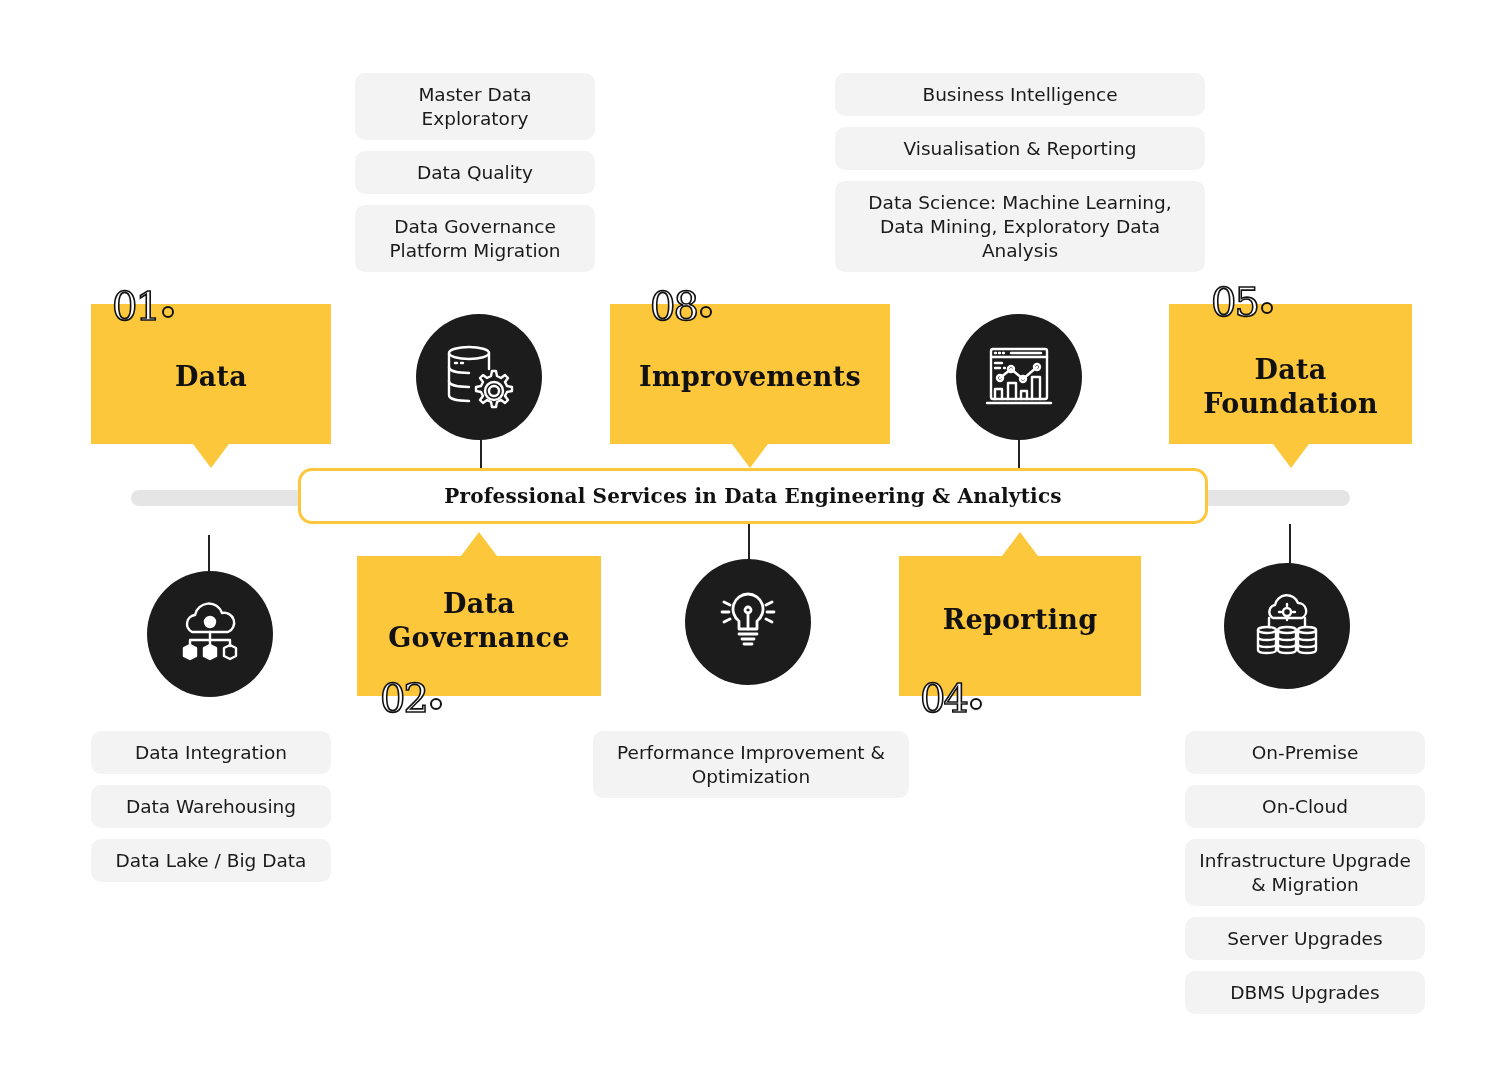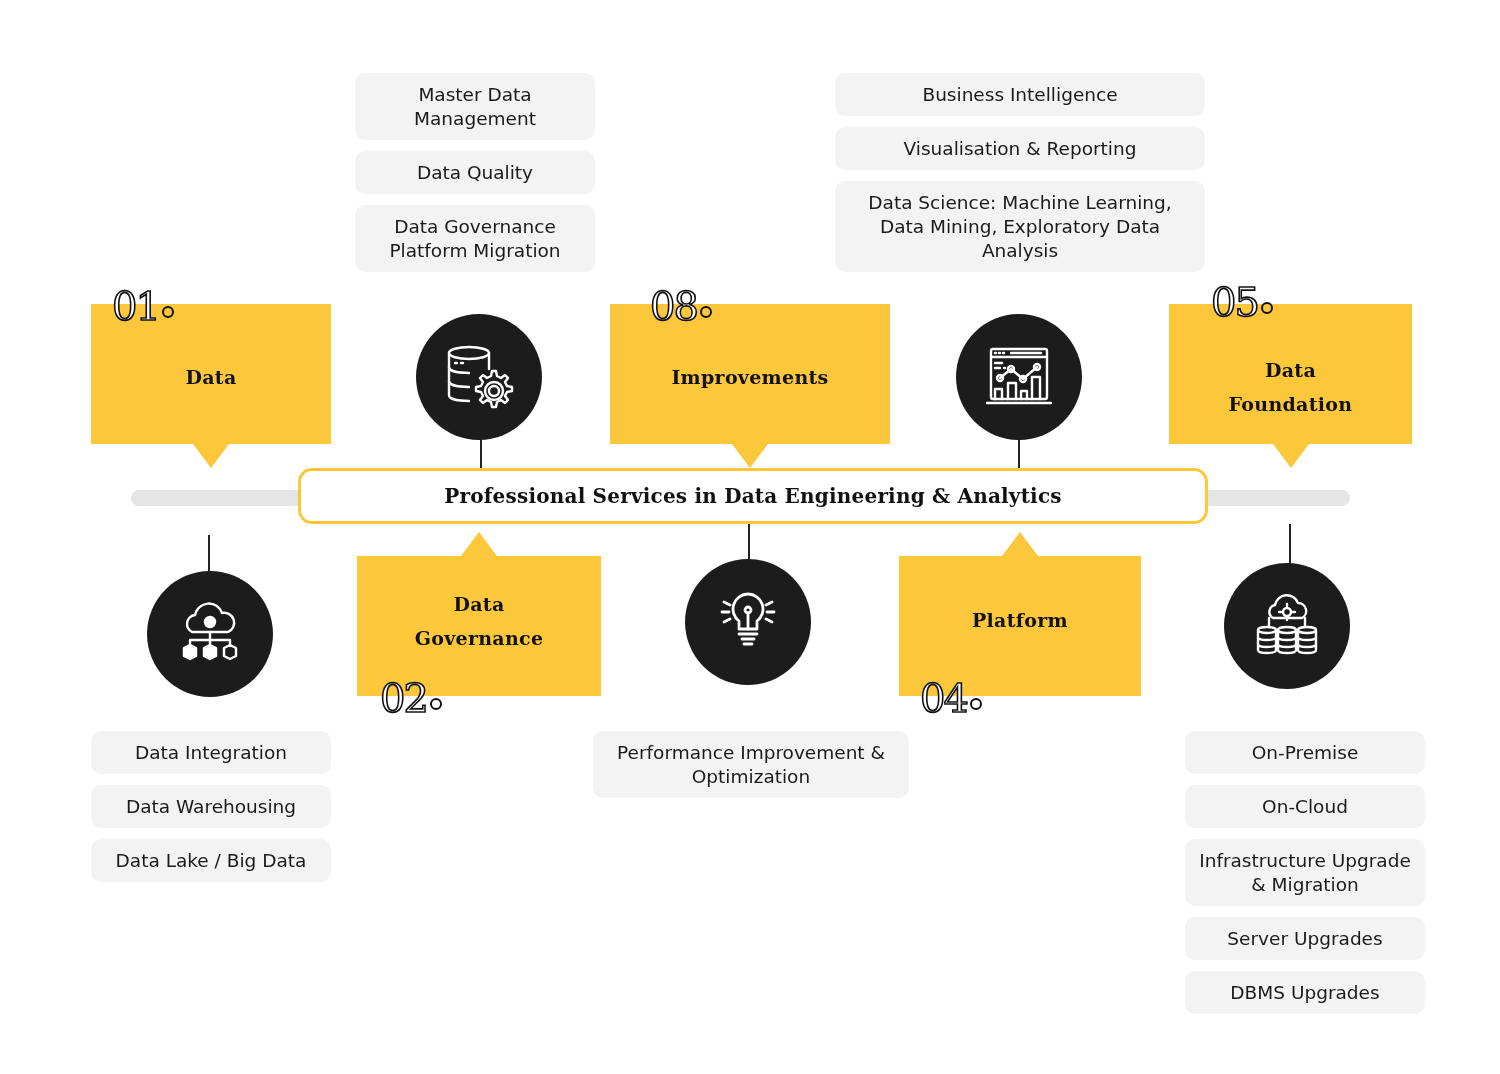--- a/index.html
+++ b/index.html
@@ -11,21 +11,21 @@
            background: #e5e5e5; border-radius: 8px; }
   .center-pill { position: absolute; left: 298px; top: 468px; width: 910px; height: 56px;
                  border: 3px solid #fcc73a; border-radius: 14px; background: #fff;
                  display: flex; align-items: center; justify-content: center; box-sizing: border-box; }
   .center-pill span { font-family: "DejaVu Serif", serif; font-weight: bold; font-size: 20px;
                       color: #111; letter-spacing: 0.2px; white-space: nowrap; }
 
   
   .callout { position: absolute; background: #fcc73a; display: flex; align-items: center;
              justify-content: center; text-align: center; }
-  .callout .title { font-family: "DejaVu Serif", serif; font-weight: bold; font-size: 19px;
+  .callout .title { font-family: "DejaVu Serif", serif; font-weight: bold; font-size: 27px;
                     line-height: 34px; color: #111; letter-spacing: 0.3px; }
   .callout.down::after { content: ""; position: absolute; left: 50%; bottom: -24px; margin-left: -18px;
                          border-left: 18px solid transparent; border-right: 18px solid transparent;
                          border-top: 24px solid #fcc73a; }
   .callout.up::before { content: ""; position: absolute; left: 50%; top: -24px; margin-left: -18px;
                         border-left: 18px solid transparent; border-right: 18px solid transparent;
                         border-bottom: 24px solid #fcc73a; }
 
   .num { position: absolute; font-family: "DejaVu Serif", serif; font-size: 40px; line-height: 48px;
          color: #fff; -webkit-text-stroke: 1.6px #111; letter-spacing: -2px; }
@@ -74,21 +74,21 @@
     <path d="M16 56 l6-3 6 3 v8 l-6 3 -6-3 z" fill="#fff"></path>
     <path d="M36 56 l6-3 6 3 v8 l-6 3 -6-3 z" fill="#fff"></path>
     <path d="M56 56 l6-3 6 3 v8 l-6 3 -6-3 z"></path>
   </svg>
 </div>
 
 <div class="item" style="left:91px; top:731px; width:240px; height:43px;">Data Integration</div>
 <div class="item" style="left:91px; top:785px; width:240px; height:43px;">Data Warehousing</div>
 <div class="item" style="left:91px; top:839px; width:240px; height:43px;">Data Lake / Big Data</div>
 
-<div class="item" style="left:355px; top:73px; width:240px; height:67px;">Master Data Management</div>
+<div class="item" style="left:355px; top:73px; width:240px; height:67px;">Master Data Exploratory</div>
 <div class="item" style="left:355px; top:151px; width:240px; height:43px;">Data Quality</div>
 <div class="item" style="left:355px; top:205px; width:240px; height:67px;">Data Governance Platform Migration</div>
 
 <div class="circle" style="left:416px; top:314px;">
   <svg viewBox="0 0 84 84" fill="none" stroke="#fff" stroke-width="2.4" stroke-linecap="round" stroke-linejoin="round">
     <ellipse cx="32" cy="18" rx="20" ry="6"></ellipse>
     <path d="M12 18 v42 c0 4 9 6 20 6 M52 18 v16"></path>
     <path d="M12 32 c0 4 9 6 20 6 M12 46 c0 4 9 6 20 6"></path>
     <path d="M18 28 h2 M24 28 h2"></path>
     <path d="M55 36 l4 0 1 5 4 2 4-3 3 3 -3 4 2 4 5 1 v4 l-5 1 -2 4 3 4 -3 3 -4-3 -4 2 -1 5 h-4 l-1-5 -4-2 -4 3 -3-3 3-4 -2-4 -5-1 v-4 l5-1 2-4 -3-4 3-3 4 3 4-2 z"></path>
@@ -139,21 +139,21 @@
       <circle cx="34" cy="34" r="3"></circle>
       <circle cx="46" cy="44" r="3"></circle>
       <circle cx="60" cy="32" r="3"></circle>
     <path d="M18 64 v-10 h7 v10 M31 64 v-16 h8 v16 M44 64 v-8 h6 v8 M55 64 v-22 h8 v22"></path>
     <path d="M10 68 h64"></path>
   </svg>
 </div>
 
 <div class="callout up" style="left:899px; top:556px; width:242px; height:140px;">
   <div class="title" style="margin-top:-12px;">
-    <div>Platform</div>
+    <div>Reporting</div>
   </div>
 </div>
 <div class="num" style="left:920px; top:674px;"><span>04</span><span class="dot"></span></div>
 
 <div class="callout down" style="left:1169px; top:304px; width:243px; height:140px;">
   <div class="title" style="margin-top:26px;">
     <div>Data</div>
     <div>Foundation</div>
   </div>
 </div>

